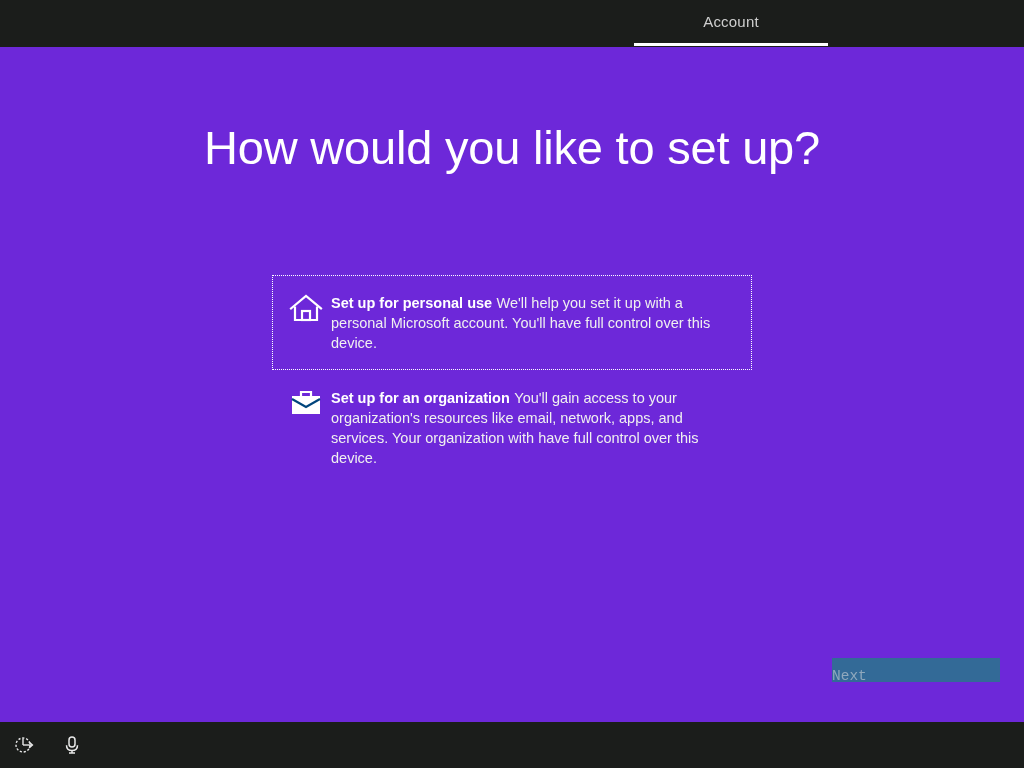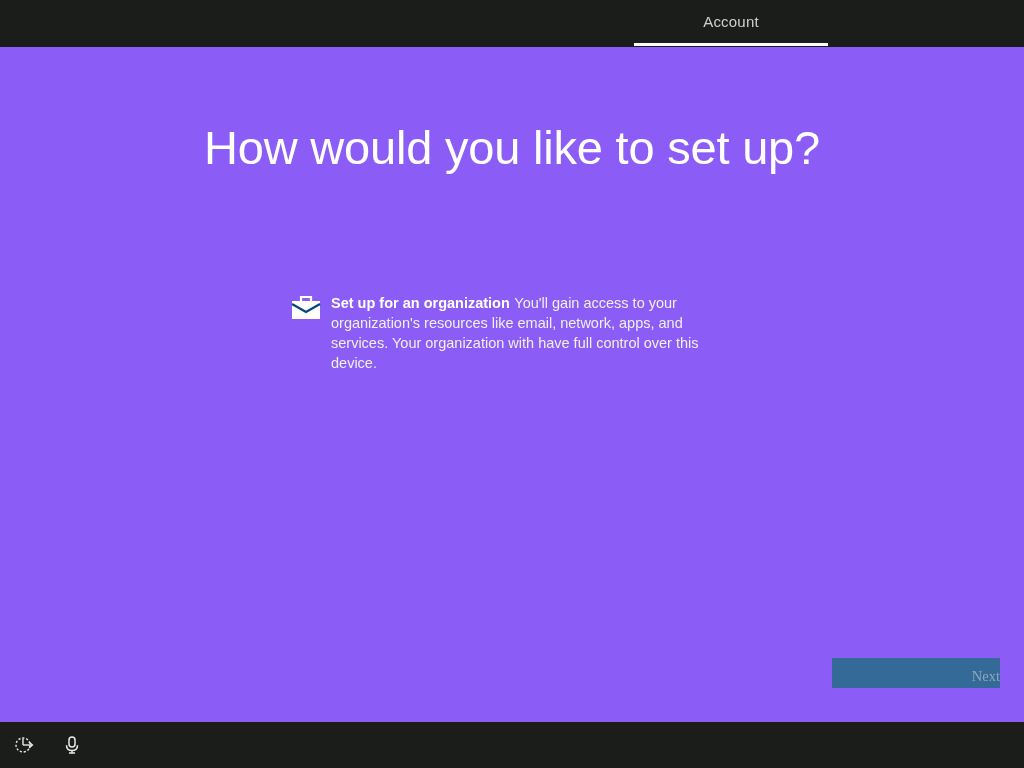--- a/index.html
+++ b/index.html
@@ -59,21 +59,21 @@
     background: #ffffff;
   }
 
   
   #content-area {
     position: absolute;
     left: 0;
     top: 47px;
     width: 1024px;
     height: 675px;
-    background: #8b5cf6;
+    background: #6d28d9;
   }
   #page-title {
     position: absolute;
     left: 0;
     top: 73px;
     width: 1024px;
     text-align: center;
     color: #ffffff;
     font-size: 47px;
     font-weight: 300;
@@ -127,28 +127,28 @@
     font-weight: normal;
     line-height: 20px;
   }
 
   
   #next-button {
     position: absolute;
     left: 832px;
     top: 611px;
     width: 168px;
-    height: 30px;
+    height: 24px;
     background: #336a97;
     border: none;
     color: #8fa8bd;
-    font-family: Liberation Serif, serif;
+    font-family: Liberation Mono, monospace;
     font-size: 14.5px;
     line-height: 36px;
-    text-align: right;
+    text-align: left;
     padding: 0;
     cursor: default;
   }
 
   
   #taskbar {
     position: absolute;
     left: 0;
     top: 722px;
     width: 1024px;
@@ -179,20 +179,33 @@
     </div>
     <div id="tab-account-underline"></div>
   </div>
 
   <div id="content-area">
 
     <div id="page-title">How would you like to set up?</div>
 
     <div id="options-list">
 
+      <div class="option-row focused">
+        <span class="option-icon">
+          <svg width="34" height="30" viewBox="0 0 34 30" aria-hidden="true">
+            <path d="M2 15.5 L17 3 L32 15.5" fill="none" stroke="#ffffff" stroke-width="2.2" stroke-linecap="square" stroke-linejoin="miter"></path>
+            <path d="M6 14.5 L6 27 L28 27 L28 14.5" fill="none" stroke="#ffffff" stroke-width="2.2" stroke-linecap="square" stroke-linejoin="miter"></path>
+            <rect x="13" y="18" width="8" height="9" fill="none" stroke="#ffffff" stroke-width="2.2"></rect>
+          </svg>
+        </span>
+        <span class="option-text">
+          <span class="option-title">Set up for personal use</span>
+          <span class="option-desc">We'll help you set it up with a personal Microsoft account. You'll have full control over this device.</span>
+        </span>
+      </div>
 
       <div class="option-row">
         <span class="option-icon">
           <svg width="34" height="30" viewBox="0 0 34 30" aria-hidden="true">
             <path d="M12 7 L12 4 L22 4 L22 7" fill="none" stroke="#ffffff" stroke-width="2.2" stroke-linecap="square"></path>
             <rect x="3" y="8" width="28" height="18" fill="#ffffff"></rect>
             <path d="M3 11 L17 19 L31 11" fill="none" stroke="#00457c" stroke-width="2.2" stroke-linejoin="miter"></path>
           </svg>
         </span>
         <span class="option-text">

